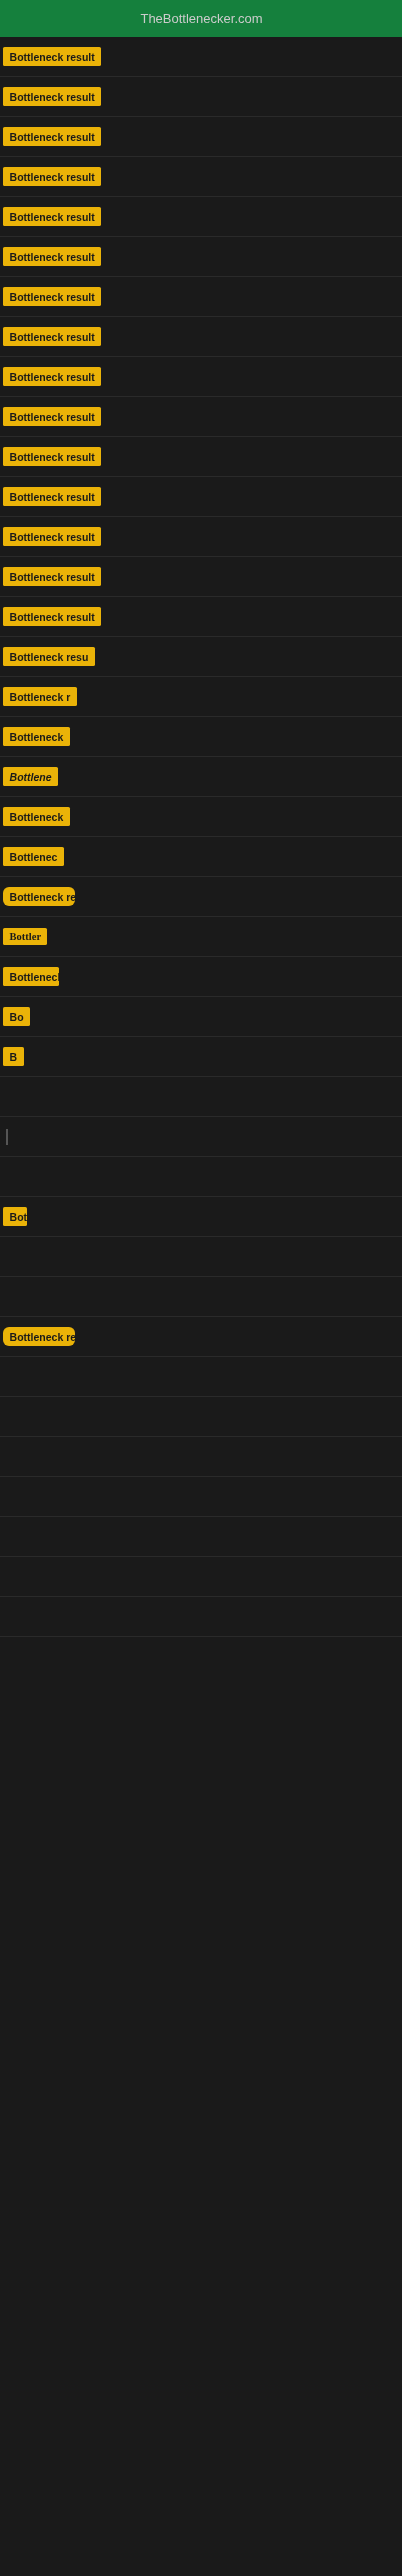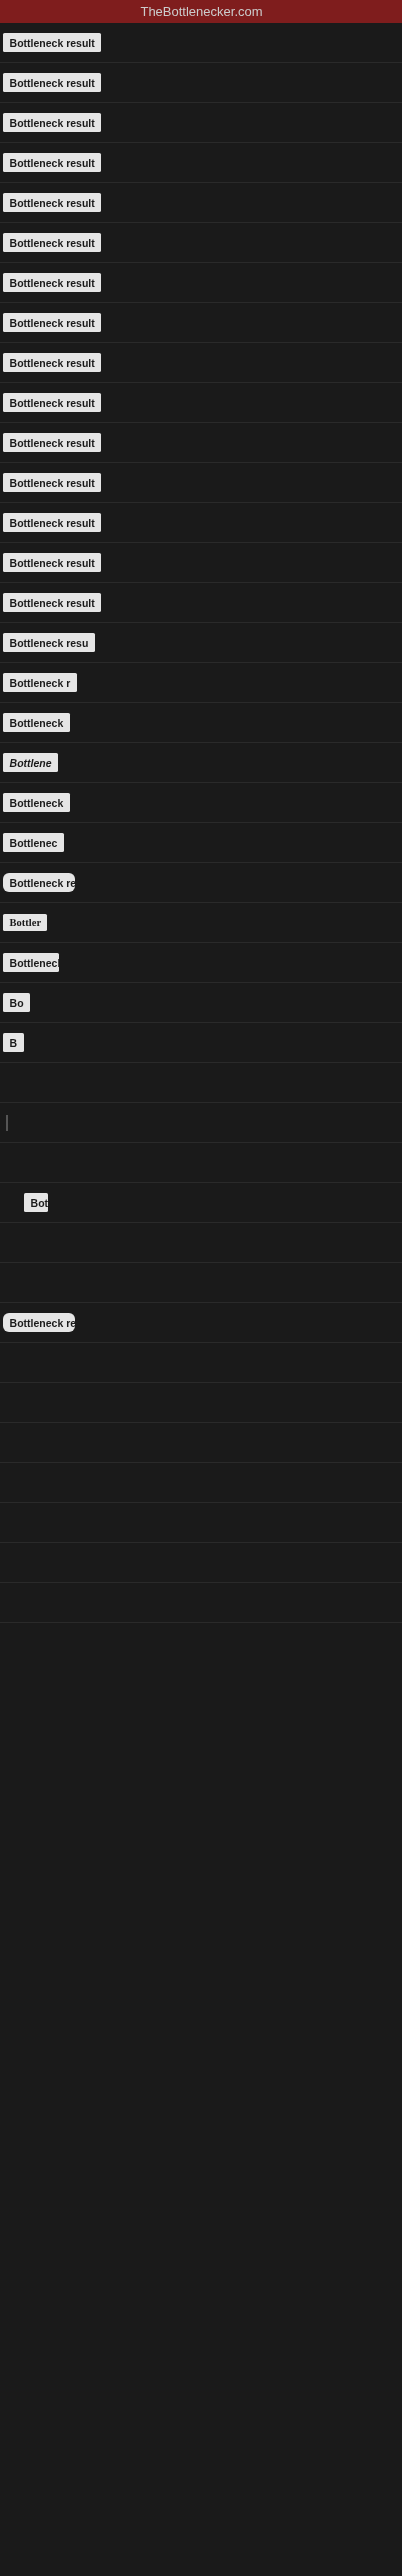--- a/index.html
+++ b/index.html
@@ -13,26 +13,26 @@
       min-height: 2576px;
       background-color: #1a1a1a;
       font-family: Arial, sans-serif;
       position: relative;
     }
 
     .site-title {
       text-align: center;
       color: #cccccc;
       font-size: 13px;
-      padding: 4px 0;
-      background-color: #7f1d1d;
+      padding: 11px 0;
+      background-color: #15803d;
     }
 
     .bottleneck-label {
-      background-color: #e5e5e5;
+      background-color: #eab308;
       color: #1a1a1a;
       font-size: 10.5px;
       font-weight: bold;
       padding: 3.2px 6.4px;
       display: inline-block;
       border-radius: 1.6px;
       white-space: nowrap;
       overflow: hidden;
     }
 
@@ -54,21 +54,21 @@
     .label-w1 { max-width: 109px; }
     .label-w2 { max-width: 105px; }
     .label-w3 { max-width: 97px; }
     .label-w4 { max-width: 89px; font-style: italic; }
     .label-w5 { max-width: 81px; }
     .label-w6 { max-width: 72px; border-radius: 6px; }
     .label-w7 { max-width: 64px; font-family: Liberation Serif, serif; }
     .label-w8 { max-width: 56px; }
     .label-w9 { max-width: 48px; }
     .label-w10 { max-width: 40px; }
-    .label-w12 { max-width: 24px; margin-left: 21px; }
+    .label-w12 { max-width: 24px; }
 
     .bar-area {
       flex: 1;
       height: 16px;
       background-color: transparent;
       position: relative;
     }
 
     .vertical-line {
       position: absolute;

